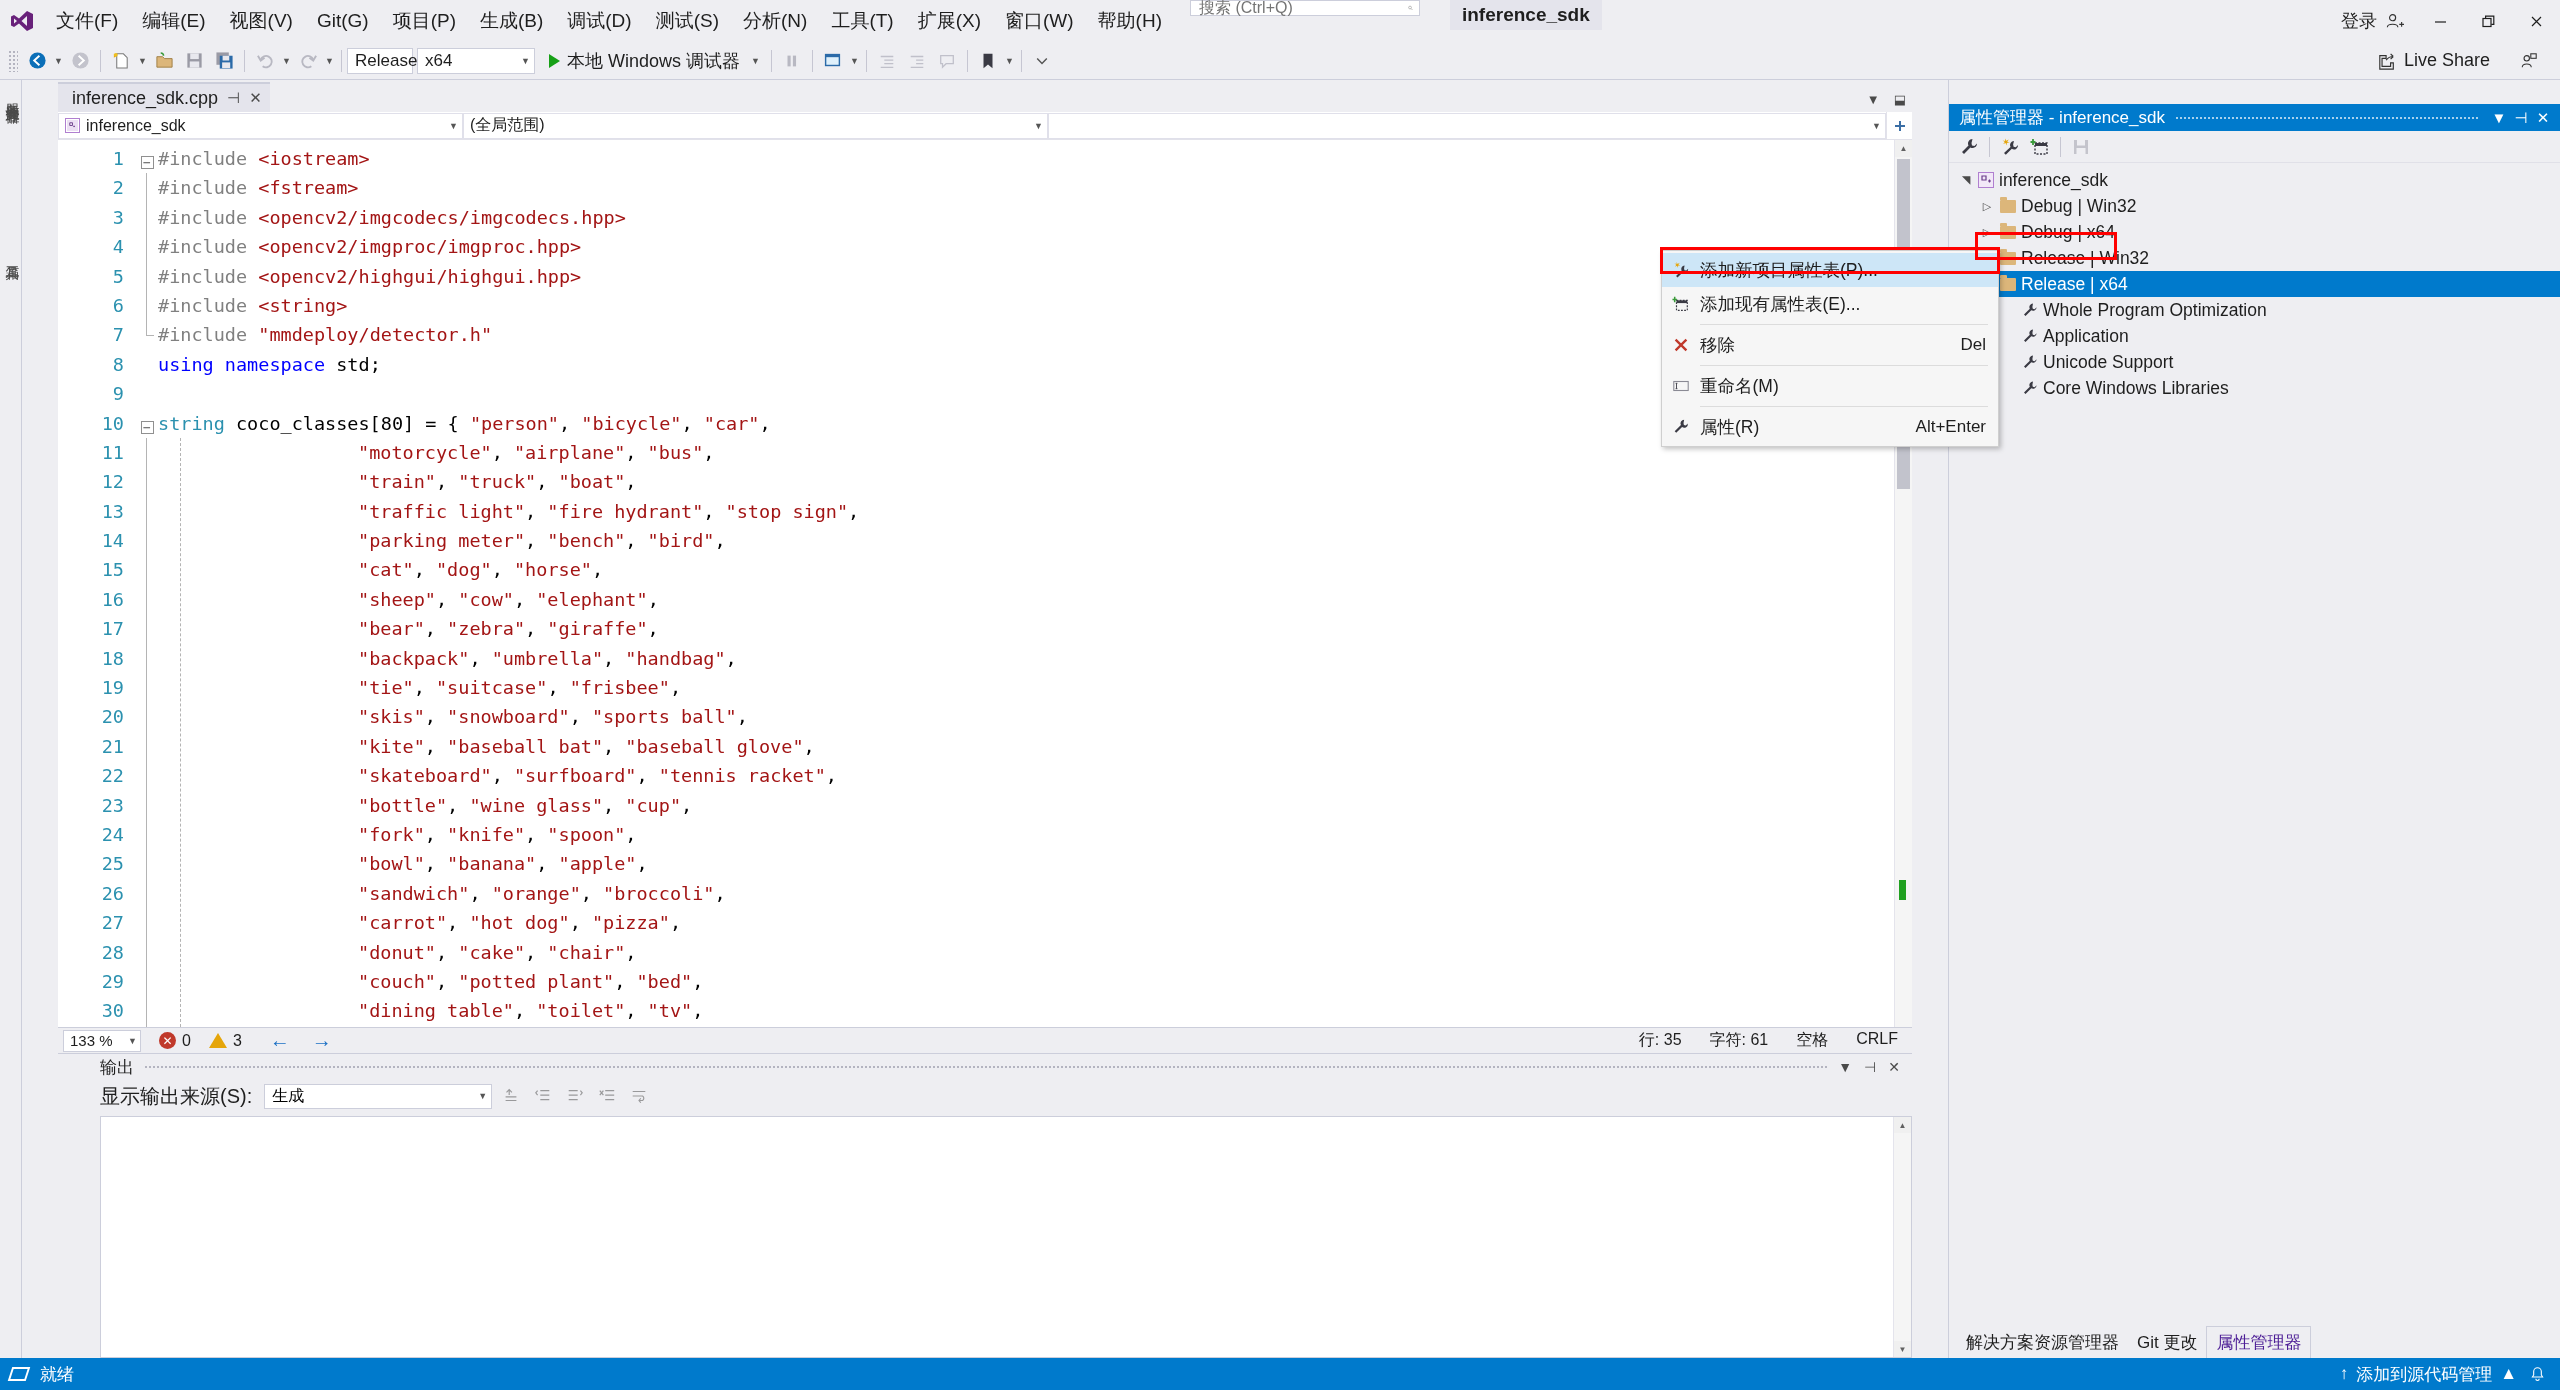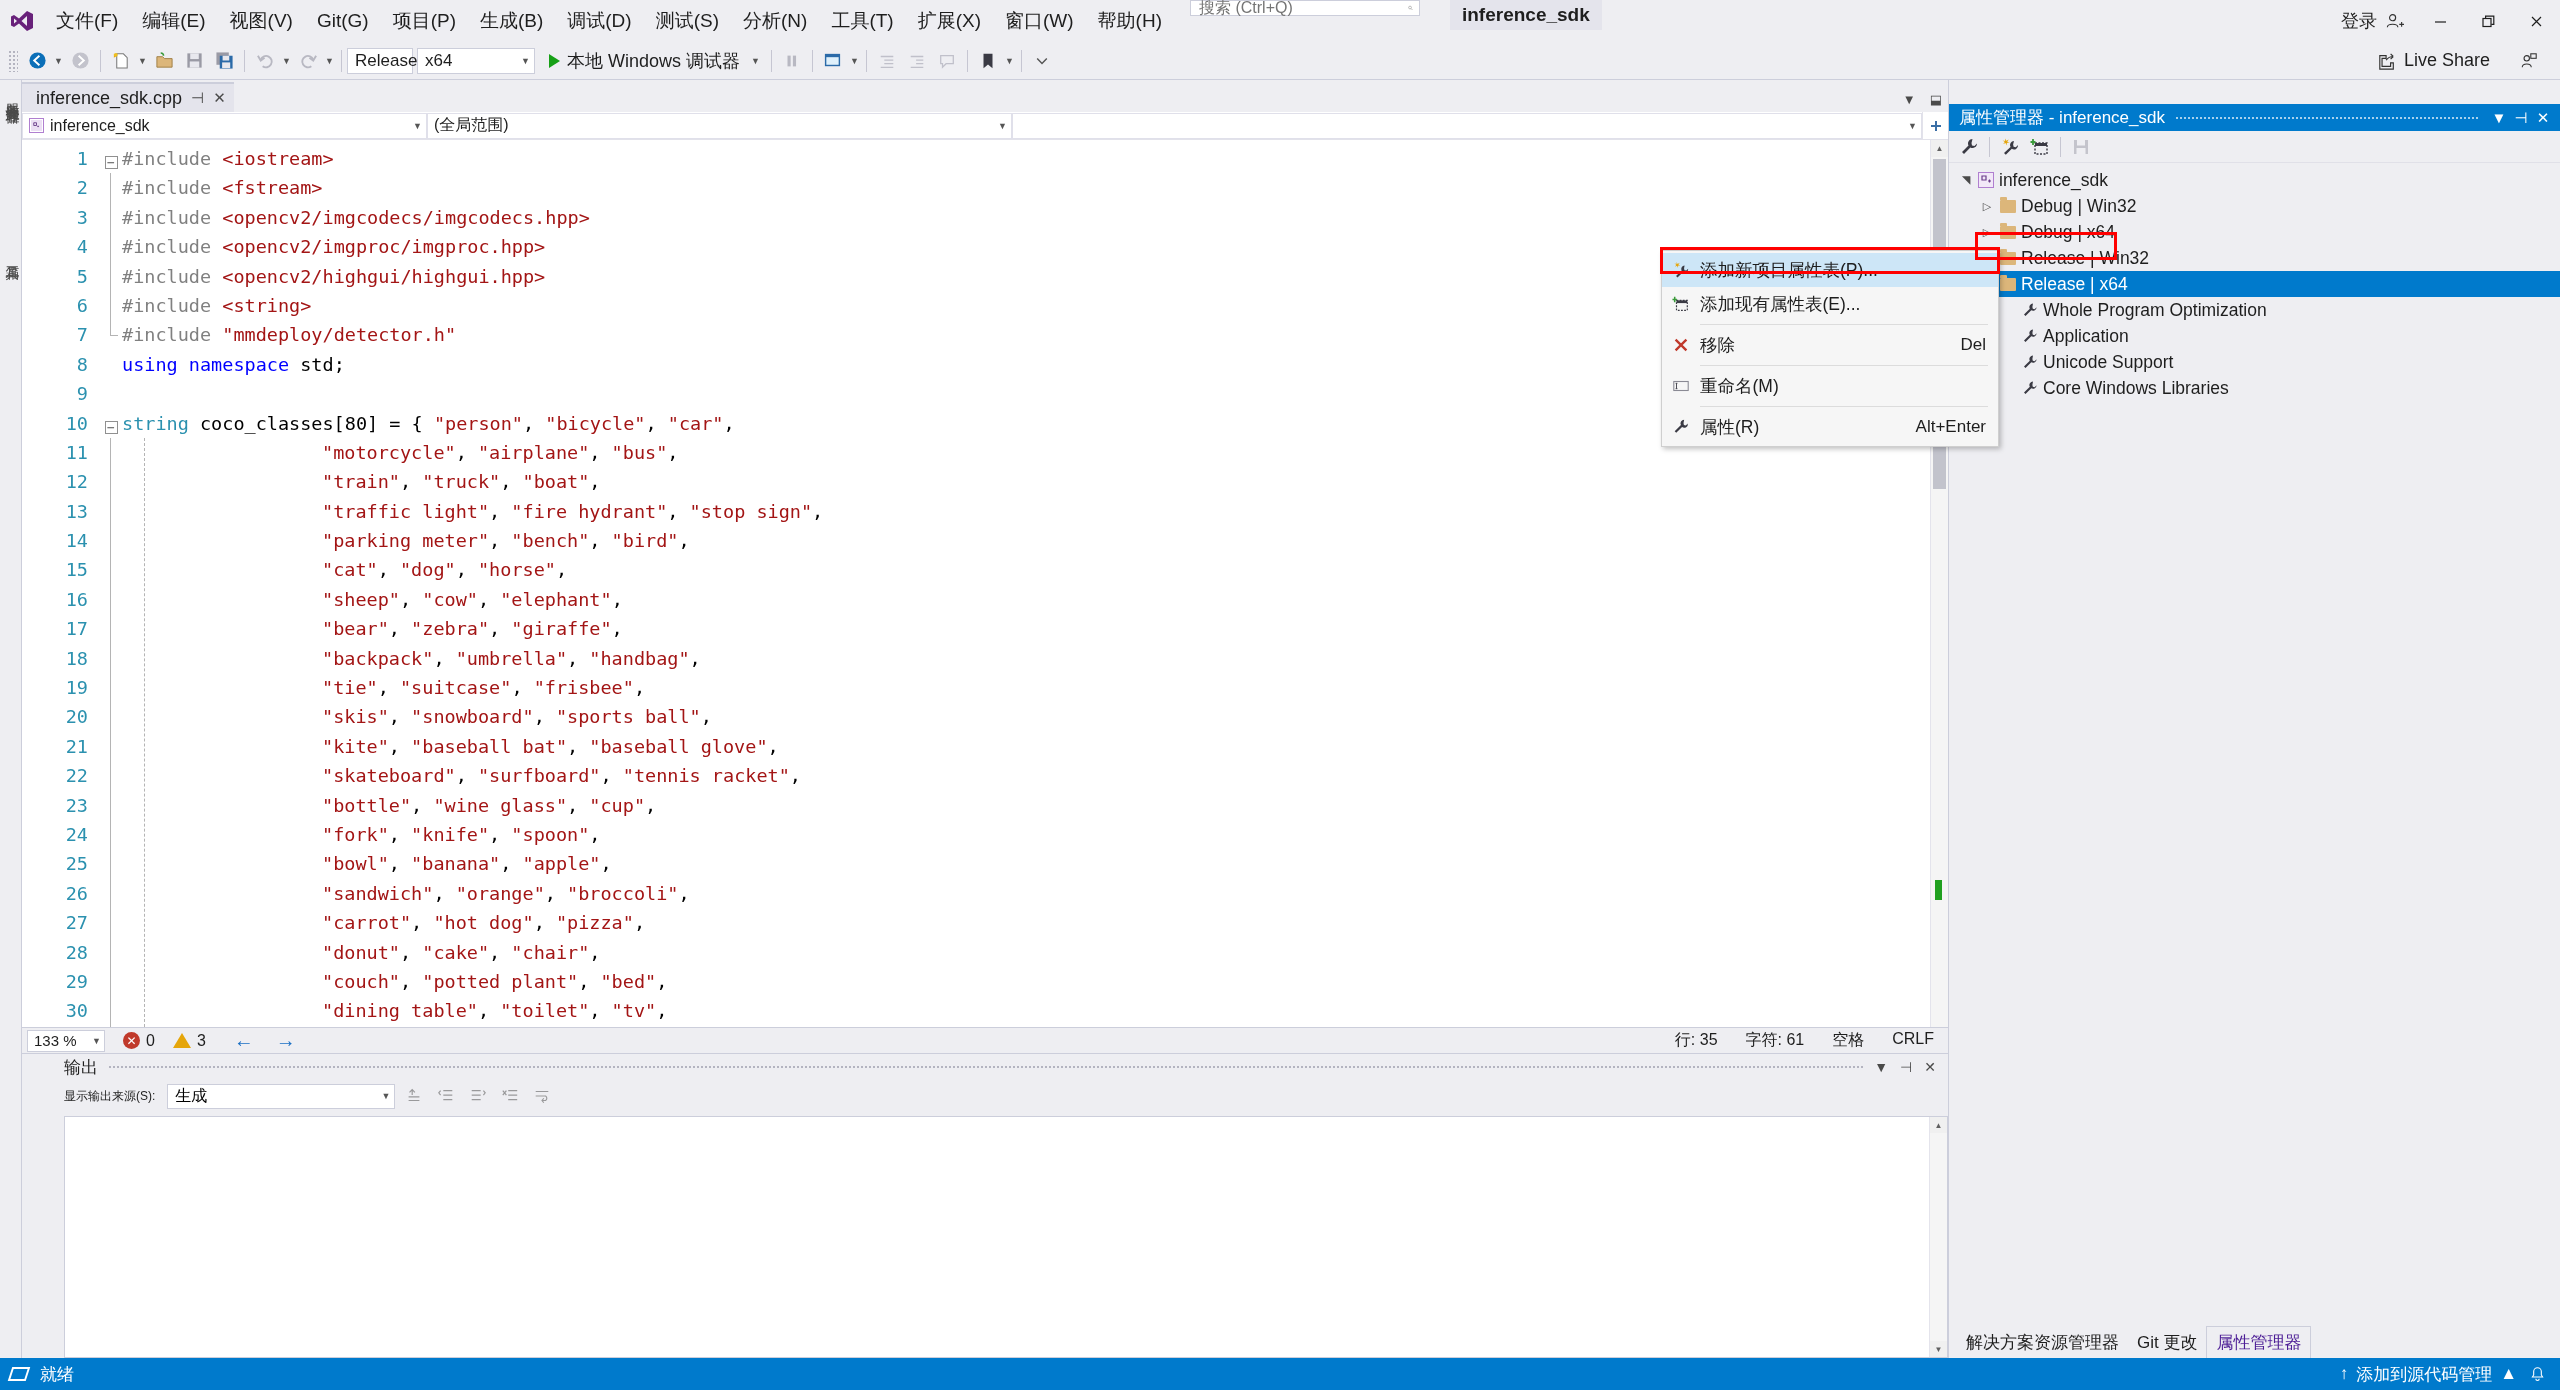--- a/index.html
+++ b/index.html
@@ -123,20 +123,21 @@
     display: flex; align-items: center; gap: 8px;
     font-size: 18px; color: #1e1e1e; cursor: default;
   }
   .live-icon { width: 18px; height: 18px; }
 
   
   .main {
     display: flex;
     height: calc(1390px - 42px - 38px - 32px);
     background: #eeeef2;
+    gap: 36px;
   }
   .left-rail {
     width: 22px;
     background: #eeeef2;
     border-right: 1px solid #cccedb;
     position: relative;
   }
   .rail-text {
     position: absolute; top: 12px; left: 0;
     width: 22px;
@@ -323,21 +324,21 @@
     background-image: radial-gradient(#b4b4c0 1px, transparent 1px);
     background-size: 4px 4px;
     background-position: 0 0;
     height: 4px;
   }
   .out-hdr-btns { display: flex; gap: 12px; padding-right: 12px; color: #4a4a4a; font-size: 14px; }
   .output-toolbar {
     height: 32px; display: flex; align-items: center;
     padding-left: 42px; gap: 6px;
   }
-  .out-label { font-size: 12px; color: #1e1e1e; margin-right: 6px; }
+  .out-label { font-size: 20px; color: #1e1e1e; margin-right: 6px; }
   .out-combo {
     width: 228px; height: 25px;
     border: 1px solid #cccedb; background: #fff;
     display: flex; align-items: center; justify-content: space-between;
     padding: 0 4px 0 7px; font-size: 16px; cursor: default;
   }
   .out-tb-btn {
     width: 26px; height: 26px;
     display: flex; align-items: center; justify-content: center;
     opacity: .55;

